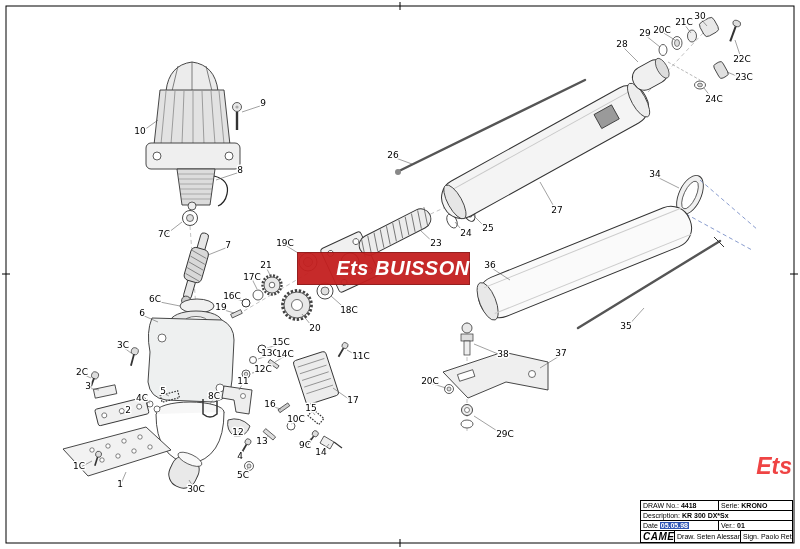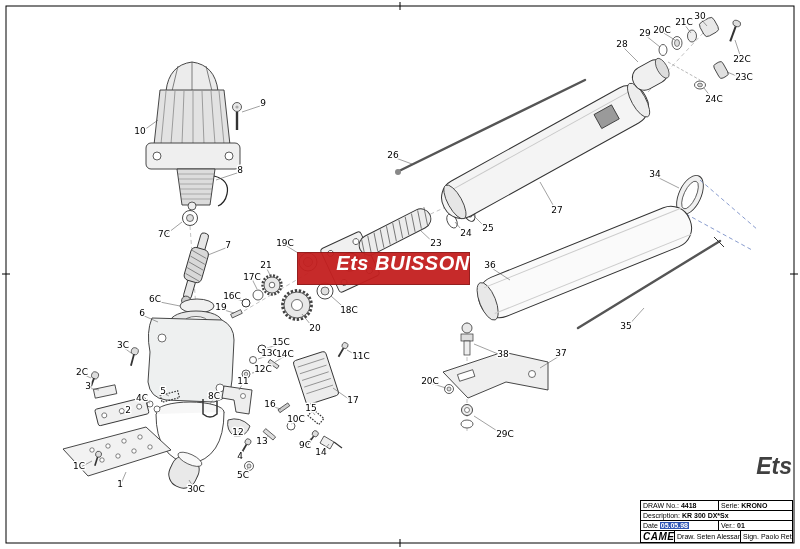--- a/index.html
+++ b/index.html
@@ -14,32 +14,32 @@
   .tick { stroke: #000; stroke-width: 1; }
   .callout {
     font-family: "DejaVu Sans", sans-serif; font-size: 9px;
     text-anchor: middle; fill: #000;
     paint-order: stroke; stroke: #fff; stroke-width: 3px; stroke-linejoin: round;
   }
   .leader { stroke: #555; stroke-width: 0.55; }
   .watermark {
     position: absolute; left: 297px; top: 252px; width: 173px; height: 33px;
     background: #c41f1f; opacity: 0.95;
-    display: flex; justify-content: center;
+    display: flex; align-items: center; justify-content: center;
     box-shadow: inset 0 0 0 1px #8f1414;
     padding-left: 39px;
   }
   .wm-text {
     color: #fff; font-weight: bold; font-style: italic;
     font-size: 20px; letter-spacing: 0.5px; white-space: nowrap;
   }
   .brand {
     position: absolute; left: 638px; top: 449px; width: 154px; height: 34px;
     display: flex; align-items: center; justify-content: flex-end; gap: 5px;
-    color: #404040; white-space: nowrap;
+    color: #ef4444; white-space: nowrap;
   }
   .brand-prefix { font-size: 23px; font-weight: bold; font-style: italic; }
   .brand-name { font-size: 25px; font-weight: bold; font-style: italic; }
   .titleblock {
     position: absolute; left: 640px; top: 500px; width: 153px; height: 43px;
     border: 1px solid #000; background: #fff; font-size: 7px; color: #000;
   }
   .tb-row { display: flex; border-bottom: 1px solid #000; height: 10px; line-height: 9px; }
   .tb-row.last { border-bottom: none; height: 11px; line-height: 11px; }
   .tb-cell { padding: 0 2px; border-right: 1px solid #000; overflow: hidden; white-space: nowrap; }

